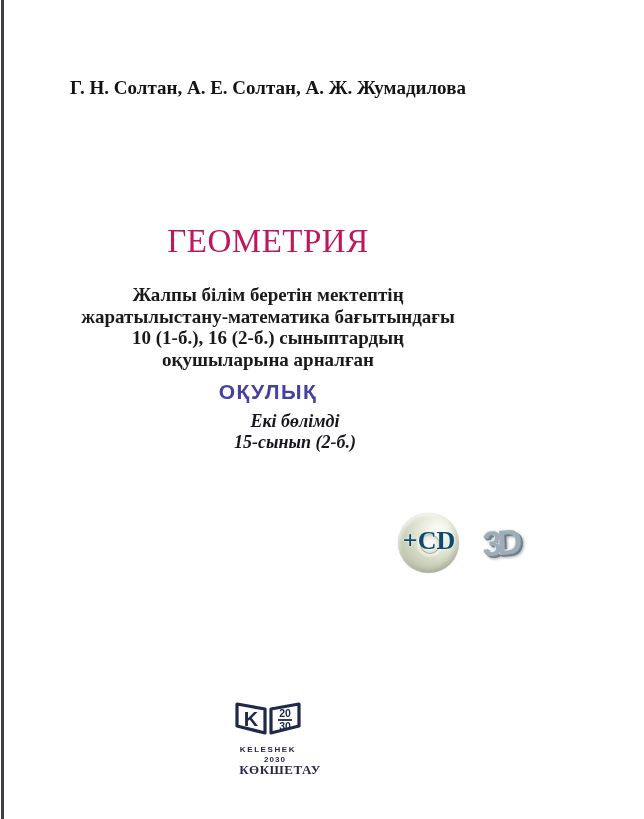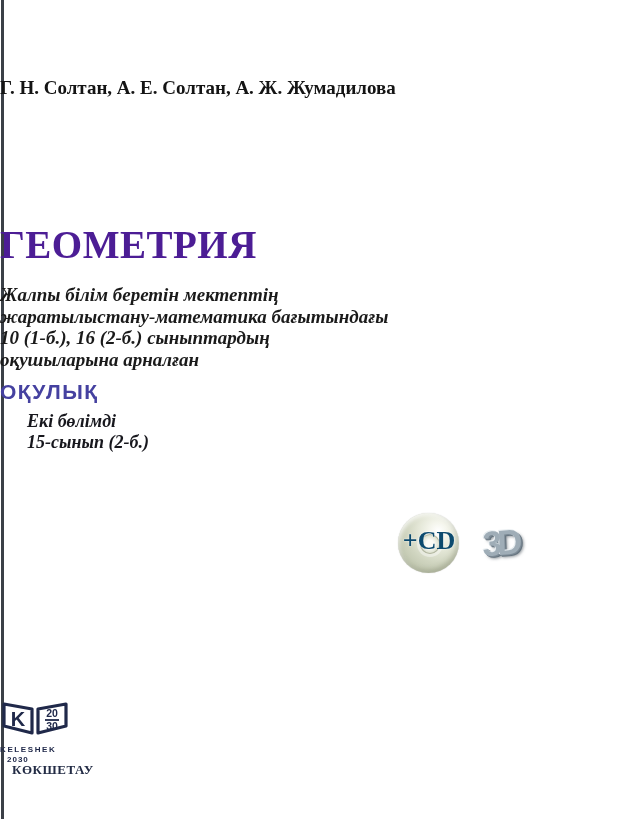--- a/index.html
+++ b/index.html
@@ -1,23 +1,23 @@
 <!DOCTYPE html>
 <html><head>
 <meta charset="utf-8">
 <style>
   html,body{margin:0;padding:0;background:#ffffff;}
   .page{position:relative;width:644px;height:819px;background:#ffffff;overflow:hidden;
         font-family:"Liberation Serif",serif;color:#161616;}
   .edge{position:absolute;left:1px;top:0;width:3px;height:819px;background:#3b4047;}
-  .center{position:absolute;left:0;width:512px;text-align:left;}
+  .center{position:absolute;left:12px;width:512px;text-align:center;}
 
   .authors{top:78px;font-size:19px;font-weight:bold;line-height:1;color:#141414;}
-  .title{top:225px;font-size:39px;font-weight:bold;letter-spacing:0.5px;line-height:1;color:#4c1d95;}
-  .subtitle{top:284px;font-size:19px;font-weight:bold;font-style:italic;line-height:21.5px;color:#1a1a1a;}
+  .title{top:225px;font-size:33px;font-weight:normal;letter-spacing:0.5px;line-height:1;color:#be185d;}
+  .subtitle{top:284px;font-size:19px;font-weight:bold;line-height:21.5px;color:#1a1a1a;}
   .edition-label{top:381px;font-family:"Liberation Sans",sans-serif;font-size:21px;font-weight:bold;
                  letter-spacing:1.5px;line-height:1;color:#4541a0;}
   .edition{top:411px;font-size:18px;font-weight:bold;font-style:italic;line-height:21px;color:#17171d;margin-left:27px;}
   .ministry{top:629px;font-size:17px;font-weight:bold;line-height:21px;color:#141414;}
 
   
   .disc{position:absolute;left:398px;top:513px;width:61px;height:60px;border-radius:50%;
         background:radial-gradient(circle at 66% 30%, #ffffff 0%, #f4f5ec 15%, #e3e6d6 35%,
                    #d0d5c0 55%, #c3c9b2 72%, #b6bda5 100%);
         box-shadow:inset -2px -3px 5px rgba(110,115,90,.35),

